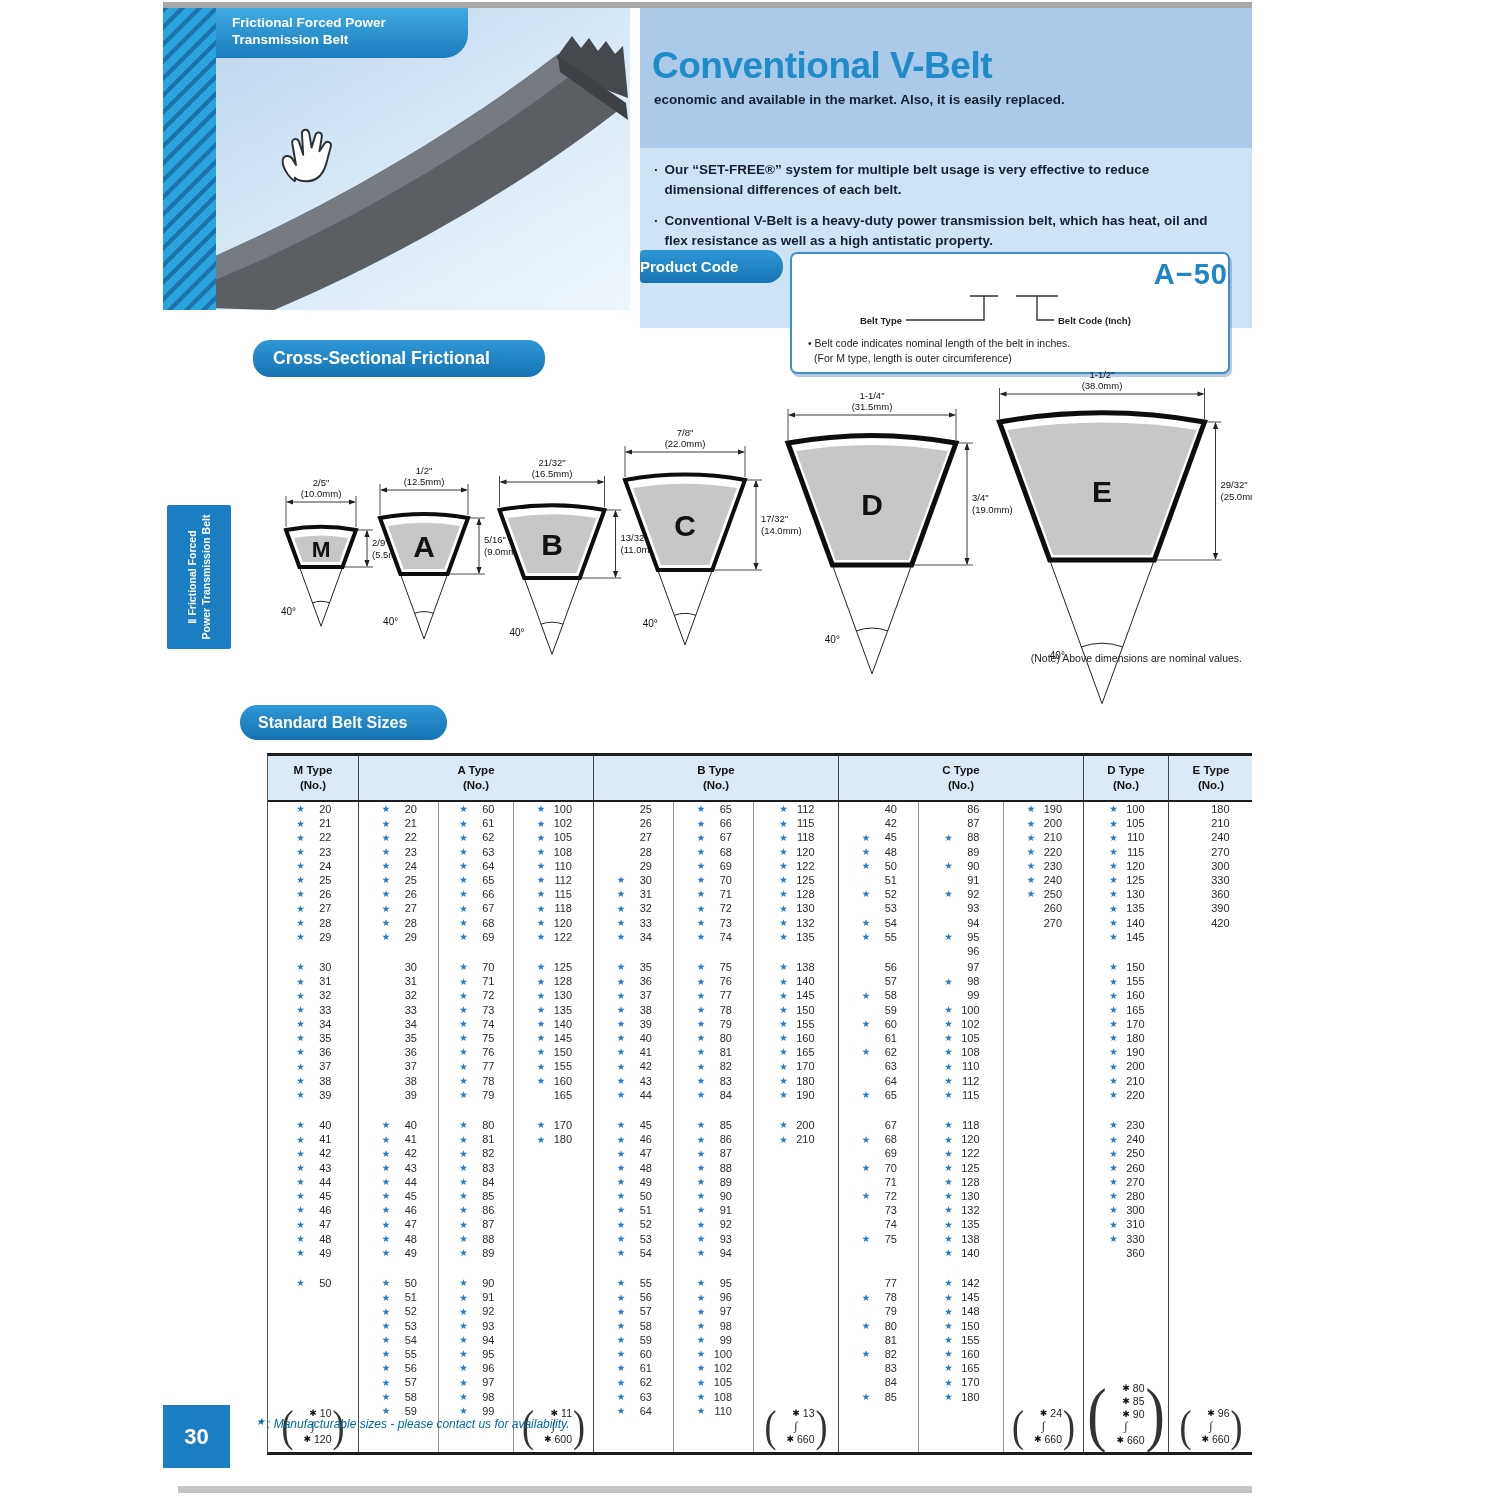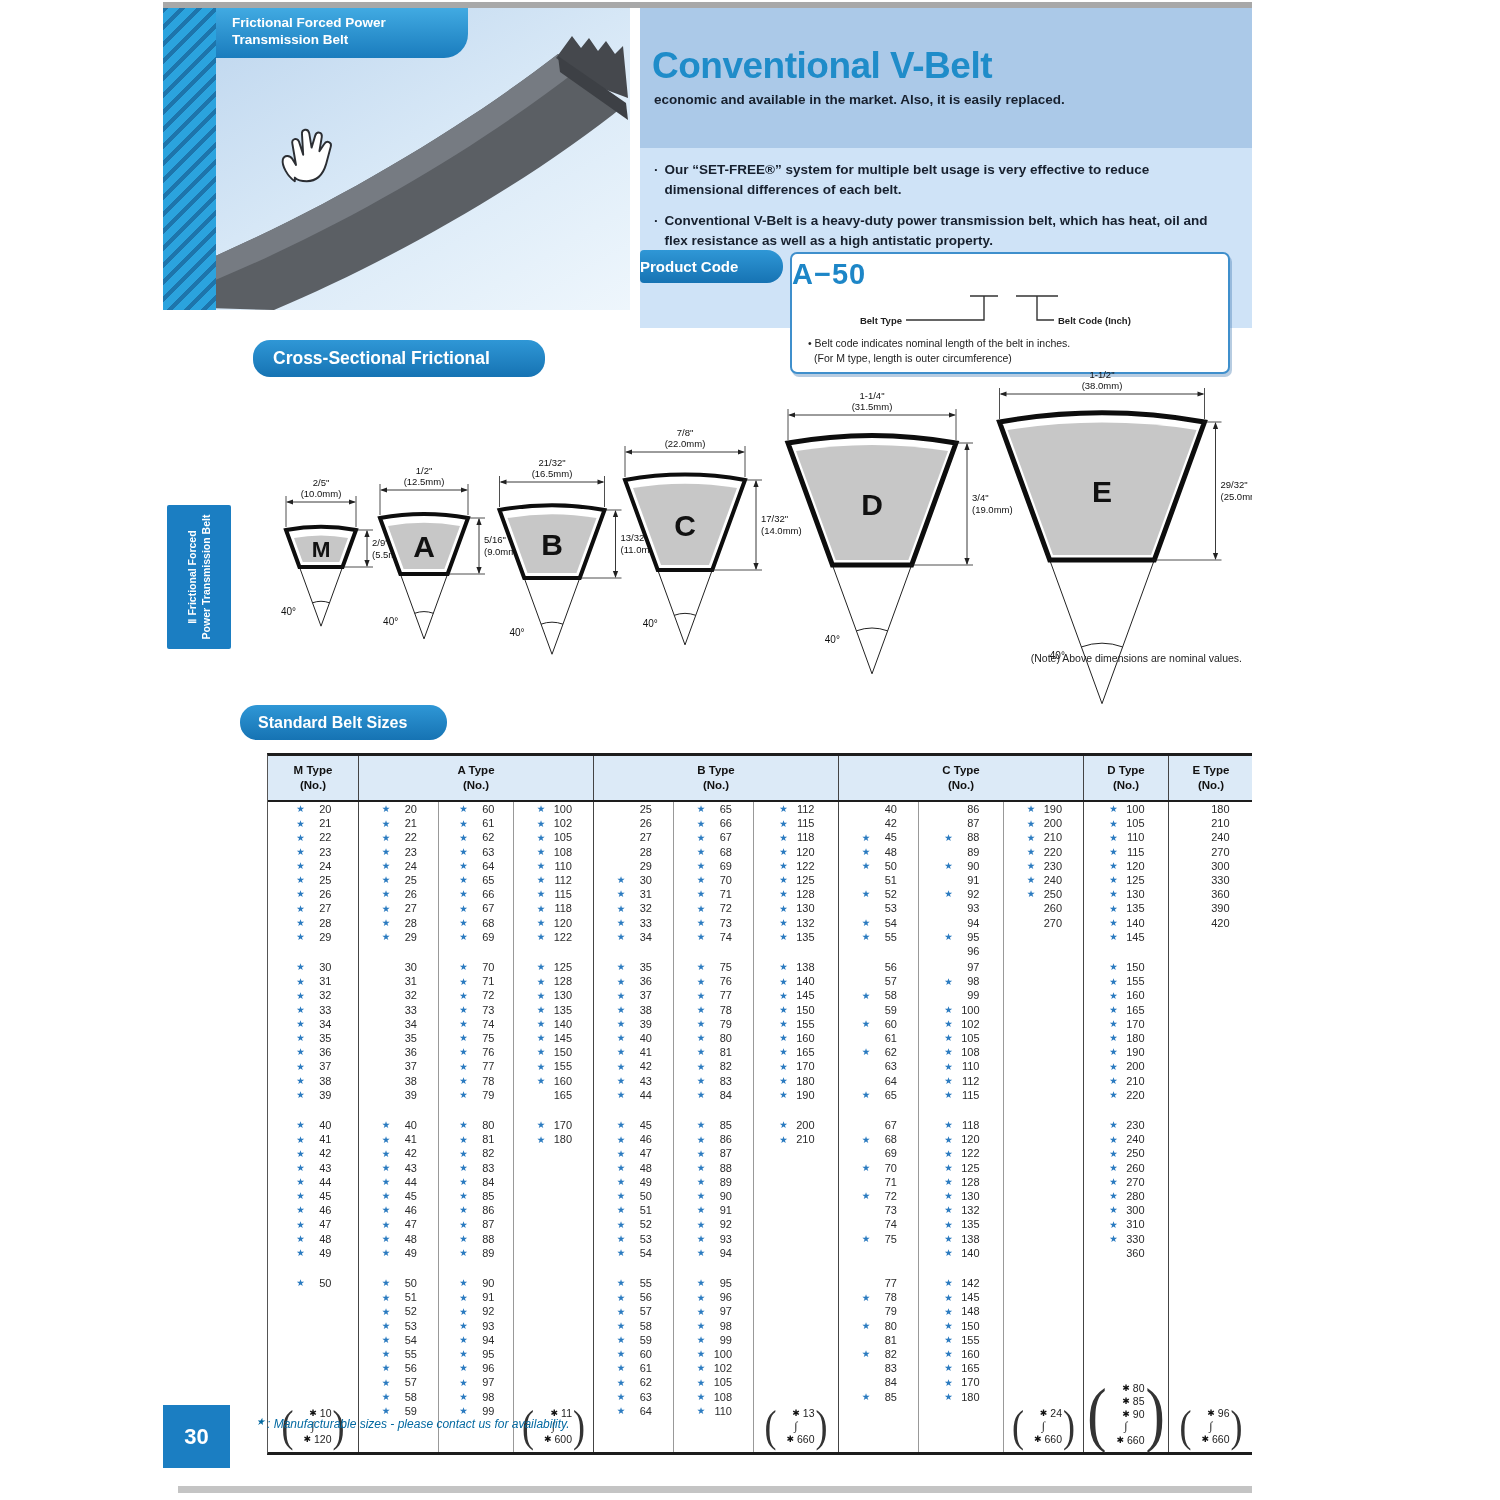--- a/index.html
+++ b/index.html
@@ -36,21 +36,21 @@
   .pill{box-sizing:border-box;color:#fff;font-weight:bold;
       background:linear-gradient(180deg,#2f97d6 0%,#1673b3 100%);
       border-radius:17px;display:flex;align-items:center;}
   .pc-pill{left:640px;top:250px;width:143px;height:33px;font-size:15px;border-radius:4px 16px 16px 4px;}
   .pill-cross{left:253px;top:340px;width:292px;height:37px;font-size:17.5px;padding-left:20px;}
   .pill-sizes{left:240px;top:705px;width:207px;height:35px;font-size:16px;padding-left:18px;}
 
   
   .pc-box{left:790px;top:252px;width:436px;height:118px;background:#fff;border:2px solid #3f8fcc;
       border-radius:7px;box-shadow:2px 3px 0 rgba(50,110,170,.35);}
-  .pc-code{position:absolute;left:0;top:4px;width:100%;text-align:left;
+  .pc-code{position:absolute;left:0;top:4px;width:100%;text-align:right;
       font-size:29px;font-weight:bold;color:#1d86c7;letter-spacing:1px;}
   .pc-svg{position:absolute;left:0;top:0;width:436px;height:118px;}
   .pc-svg text{font-family:"Liberation Sans",sans-serif;font-size:9.5px;font-weight:bold;fill:#222;}
   .pc-note{position:absolute;left:16px;top:82px;font-size:10.5px;color:#222;line-height:1.45;}
   .pc-note div:last-child{padding-left:6px;}
 
   
   .belts{left:255px;top:368px;width:1010px;height:340px;}
   .belts svg{width:100%;height:100%;}
   .belts text{font-family:"Liberation Sans",sans-serif;fill:#111;}

